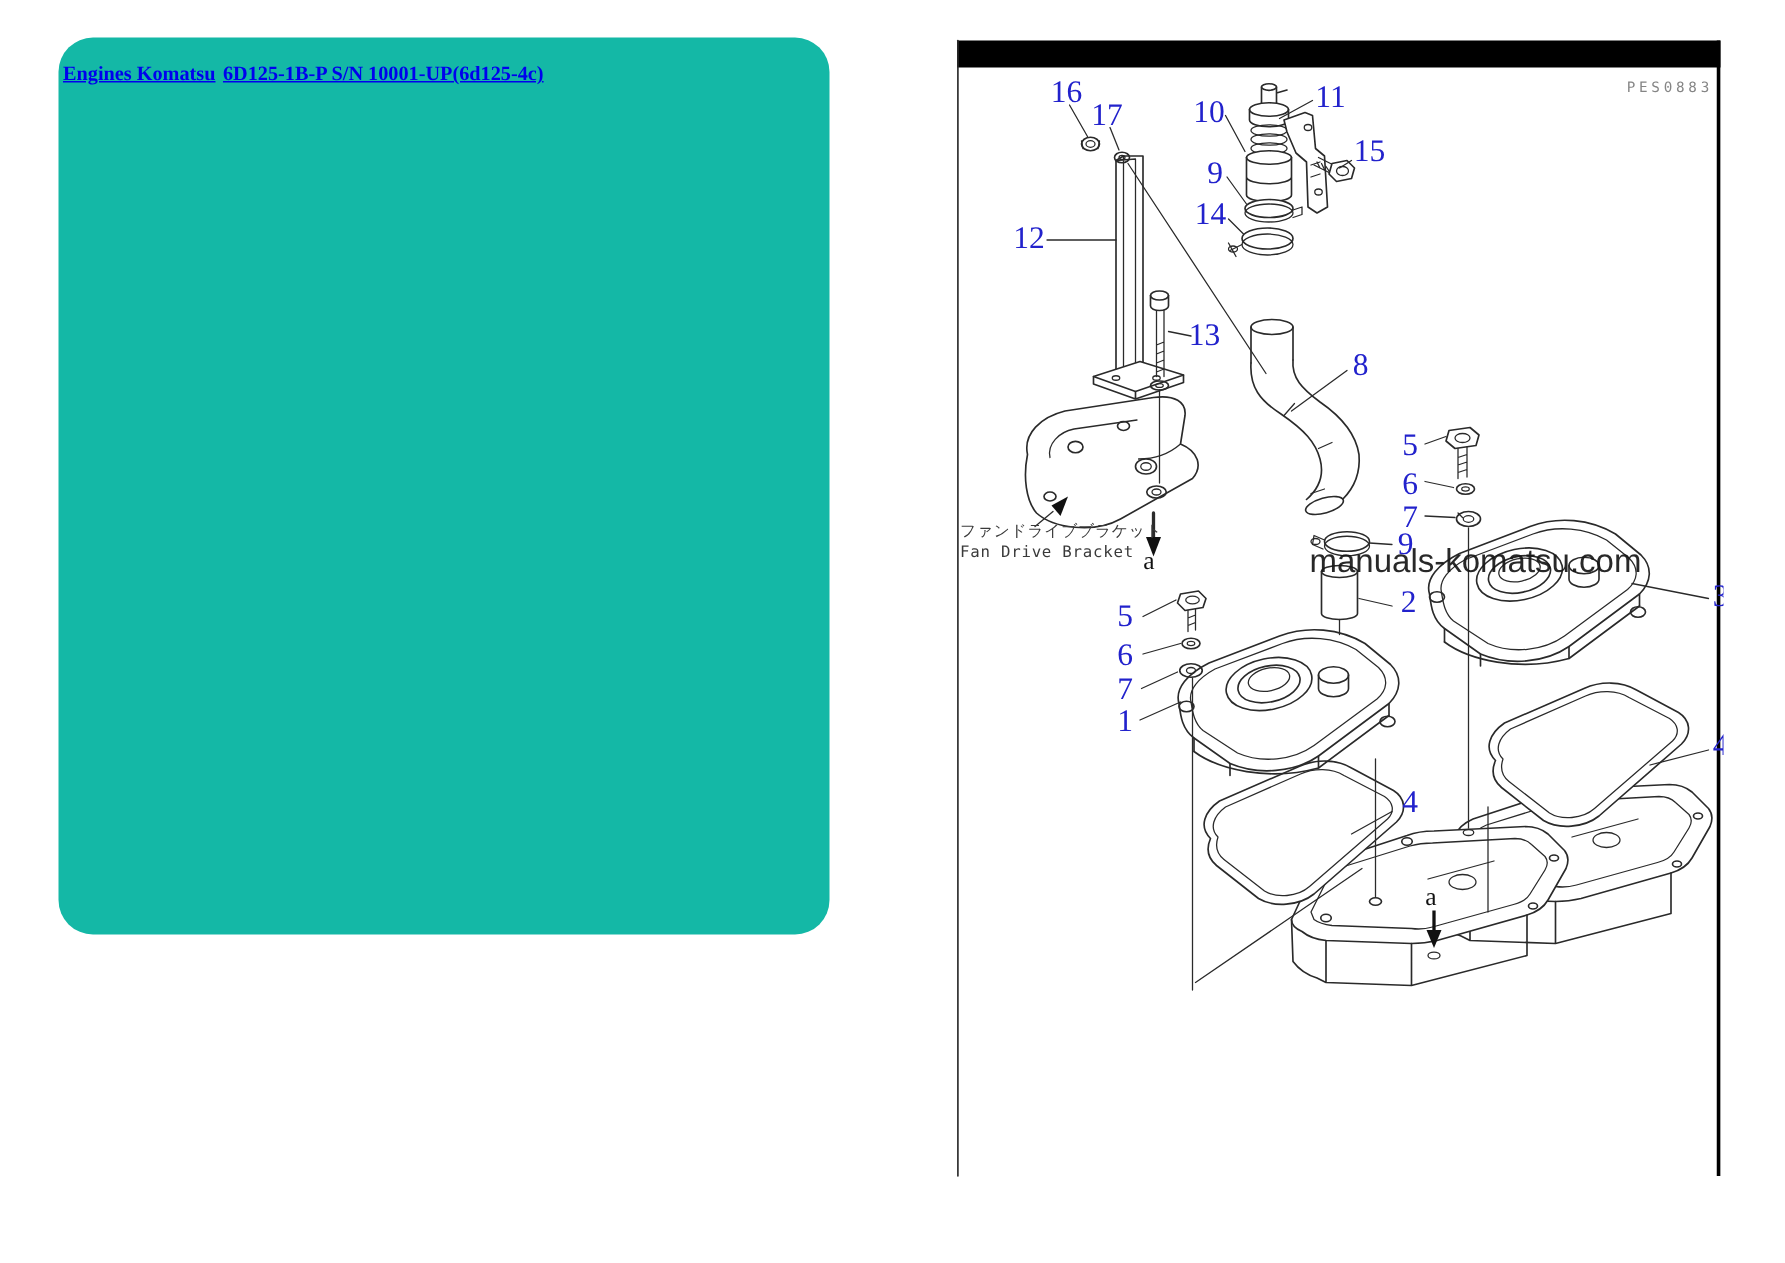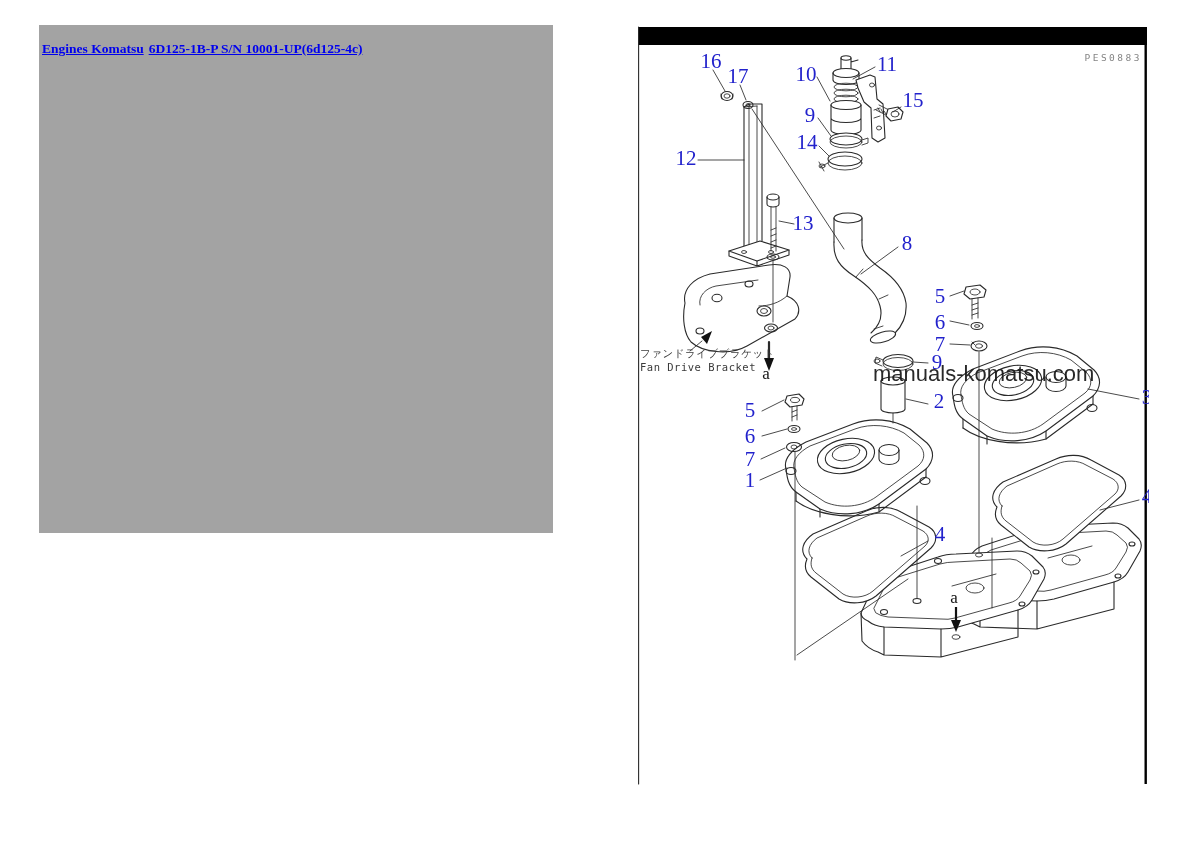--- a/index.html
+++ b/index.html
@@ -1,18 +1,18 @@
 <!DOCTYPE html>
 <html style="--link: #0000EE; --callout: #2222CC; --line: #2a2a2a;"><head>
 <meta charset="utf-8">
 <style>
   html,body{margin:0;padding:0;background:#fff;}
   .page{position:relative;width:1190px;height:842px;background:#fff;overflow:hidden;
         font-family:"Liberation Sans",sans-serif;}
-  .black-panel{position:absolute;left:39px;top:25px;width:514px;height:508px;background:#a3a3a3;}
+  .black-panel{position:absolute;left:39px;top:25px;width:514px;height:598px;background:#14b8a6;border-radius:23px;}
   .link-row{position:absolute;left:3px;top:16px;white-space:nowrap;
             font-family:"Liberation Serif",serif;font-weight:bold;font-size:13.5px;}
   .link-row a{color:var(--link,#0000EE);text-decoration:underline;cursor:pointer;margin-right:5px;}
   .diagram-svg{position:absolute;left:637px;top:25px;}
   .ln{stroke:#2a2a2a;stroke-width:1.1;fill:none;stroke-linecap:round;stroke-linejoin:round;}
   .thin{stroke-width:0.85;}
   .f{fill:#fff;}
   text.callout{font-family:"Liberation Serif",serif;font-size:21px;fill:var(--callout,#2222CC);text-anchor:middle;}
   text.ref{font-family:"Liberation Serif",serif;font-size:17px;fill:#111;text-anchor:middle;}
   text.plate{font-family:"DejaVu Sans Mono",monospace;font-size:9.5px;fill:#858585;letter-spacing:2.5px;text-anchor:end;}

